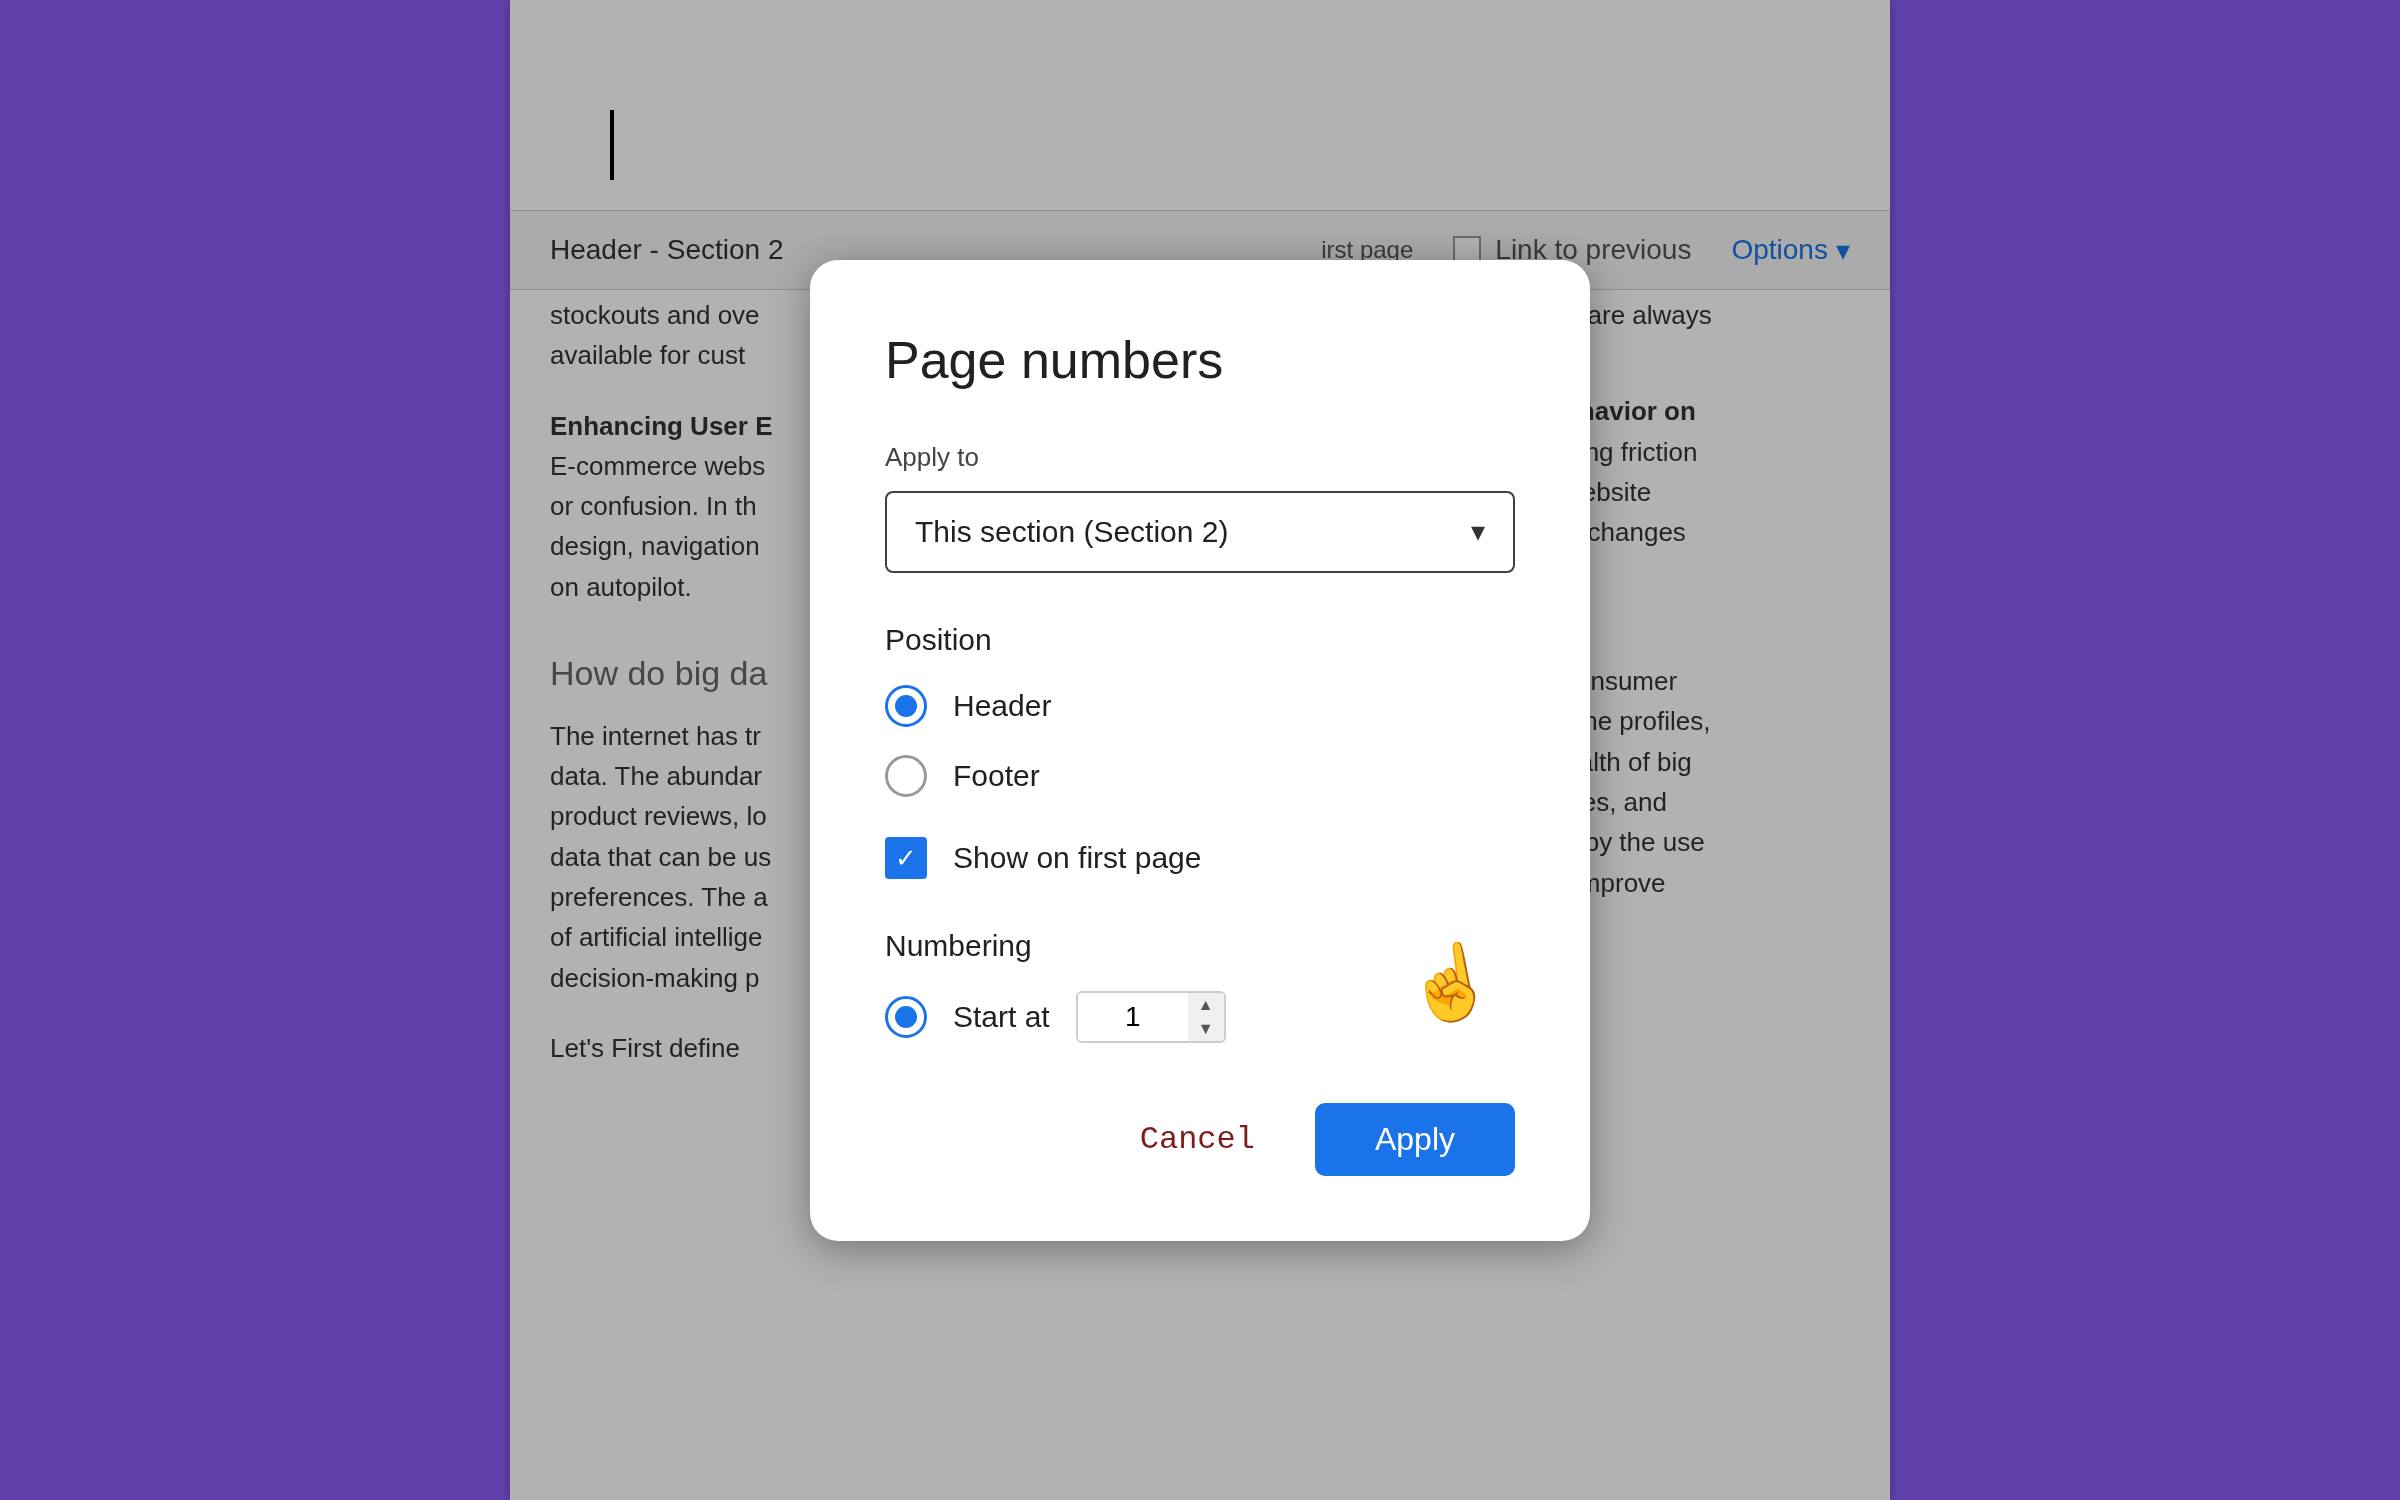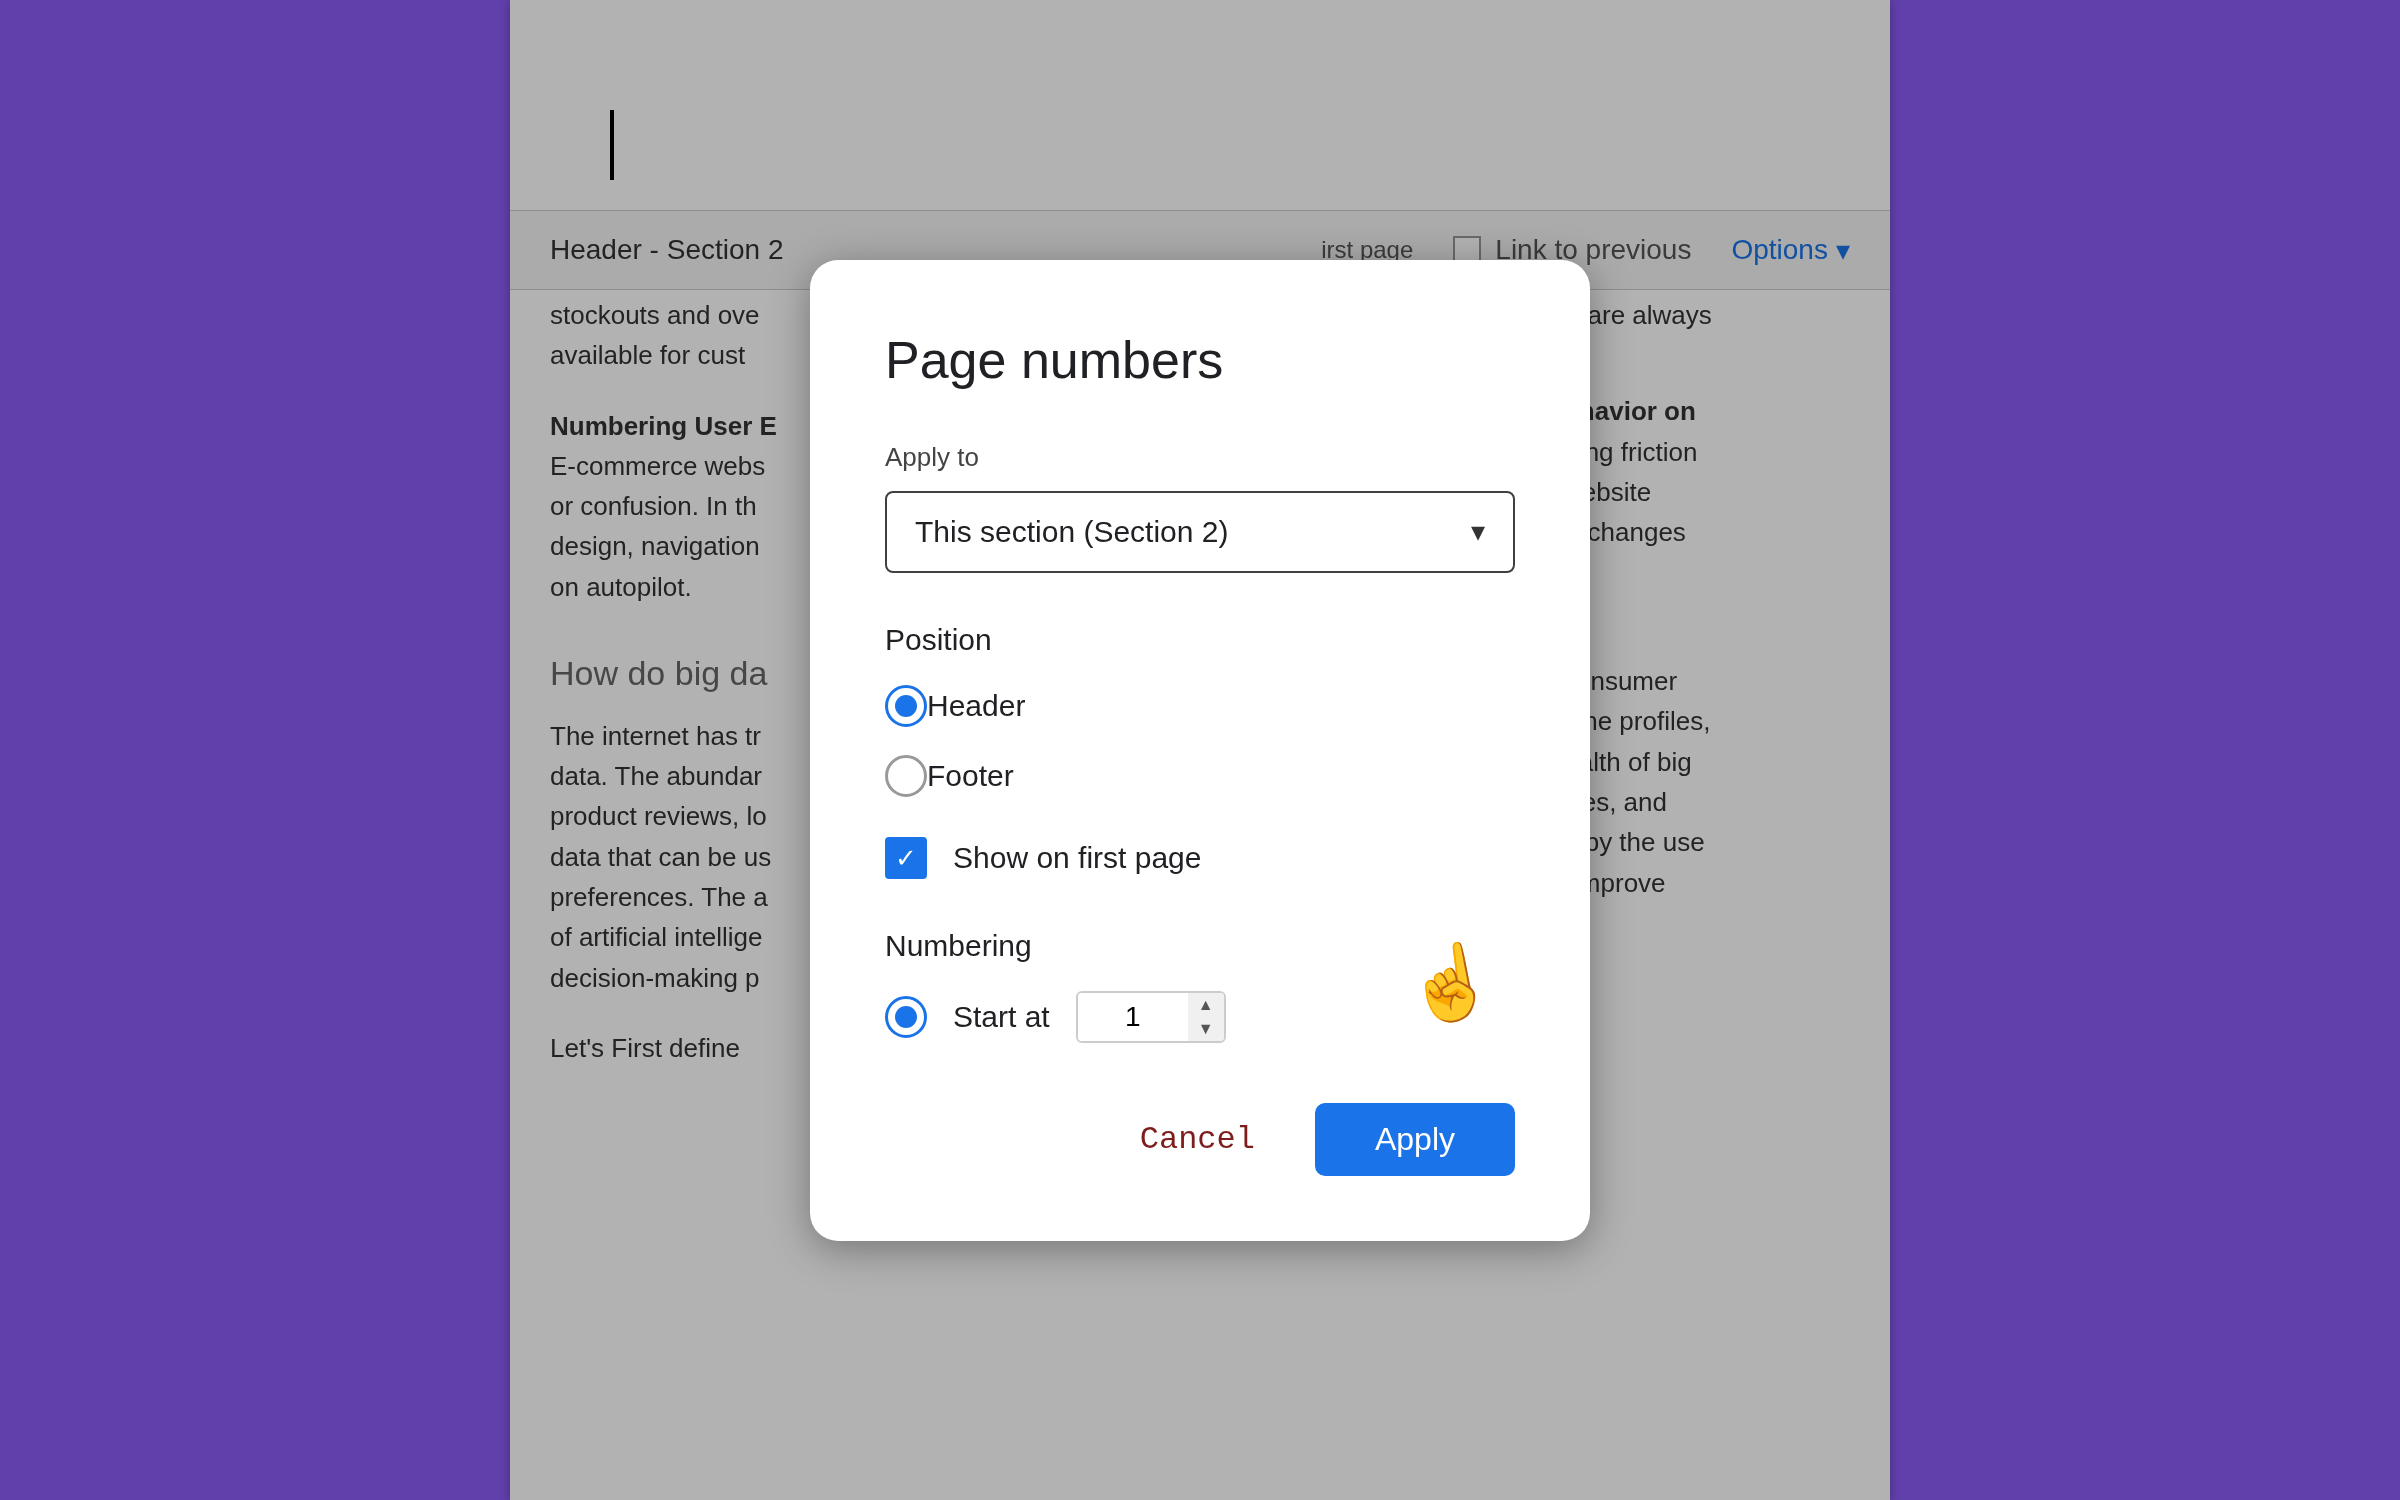--- a/index.html
+++ b/index.html
@@ -203,20 +203,21 @@
     .radio-group {
       display: flex;
       flex-direction: column;
       gap: 28px;
       margin-bottom: 50px;
     }
 
     .radio-item {
       display: flex;
       align-items: center;
+      gap: 26px;
       cursor: pointer;
     }
 
     .radio-circle {
       width: 42px;
       height: 42px;
       border-radius: 50%;
       border: 3px solid #999;
       display: flex;
       align-items: center;
@@ -389,21 +390,21 @@
         <div class="options-btn">
           <span>Options</span>
           <span>▾</span>
         </div>
       </div>
     </div>
 
     <div class="doc-content">
       <p><span>stockouts and ove</span></p>
       <p><span>available for cust</span></p>
-      <p style="margin-top:30px;"><span class="bold-text">Numbering User E</span></p>
+      <p style="margin-top:30px;"><span class="bold-text">Enhancing User E</span></p>
       <p><span>E-commerce webs</span></p>
       <p><span>or confusion. In th</span></p>
       <p><span>design, navigation</span></p>
       <p><span>on autopilot.</span></p>
       <p class="section-heading"><span>How do big da</span></p>
       <p><span>The internet has tr</span></p>
       <p><span>data. The abundar</span></p>
       <p><span>product reviews, lo</span></p>
       <p><span>data that can be us</span></p>
       <p><span>preferences. The a</span></p>

